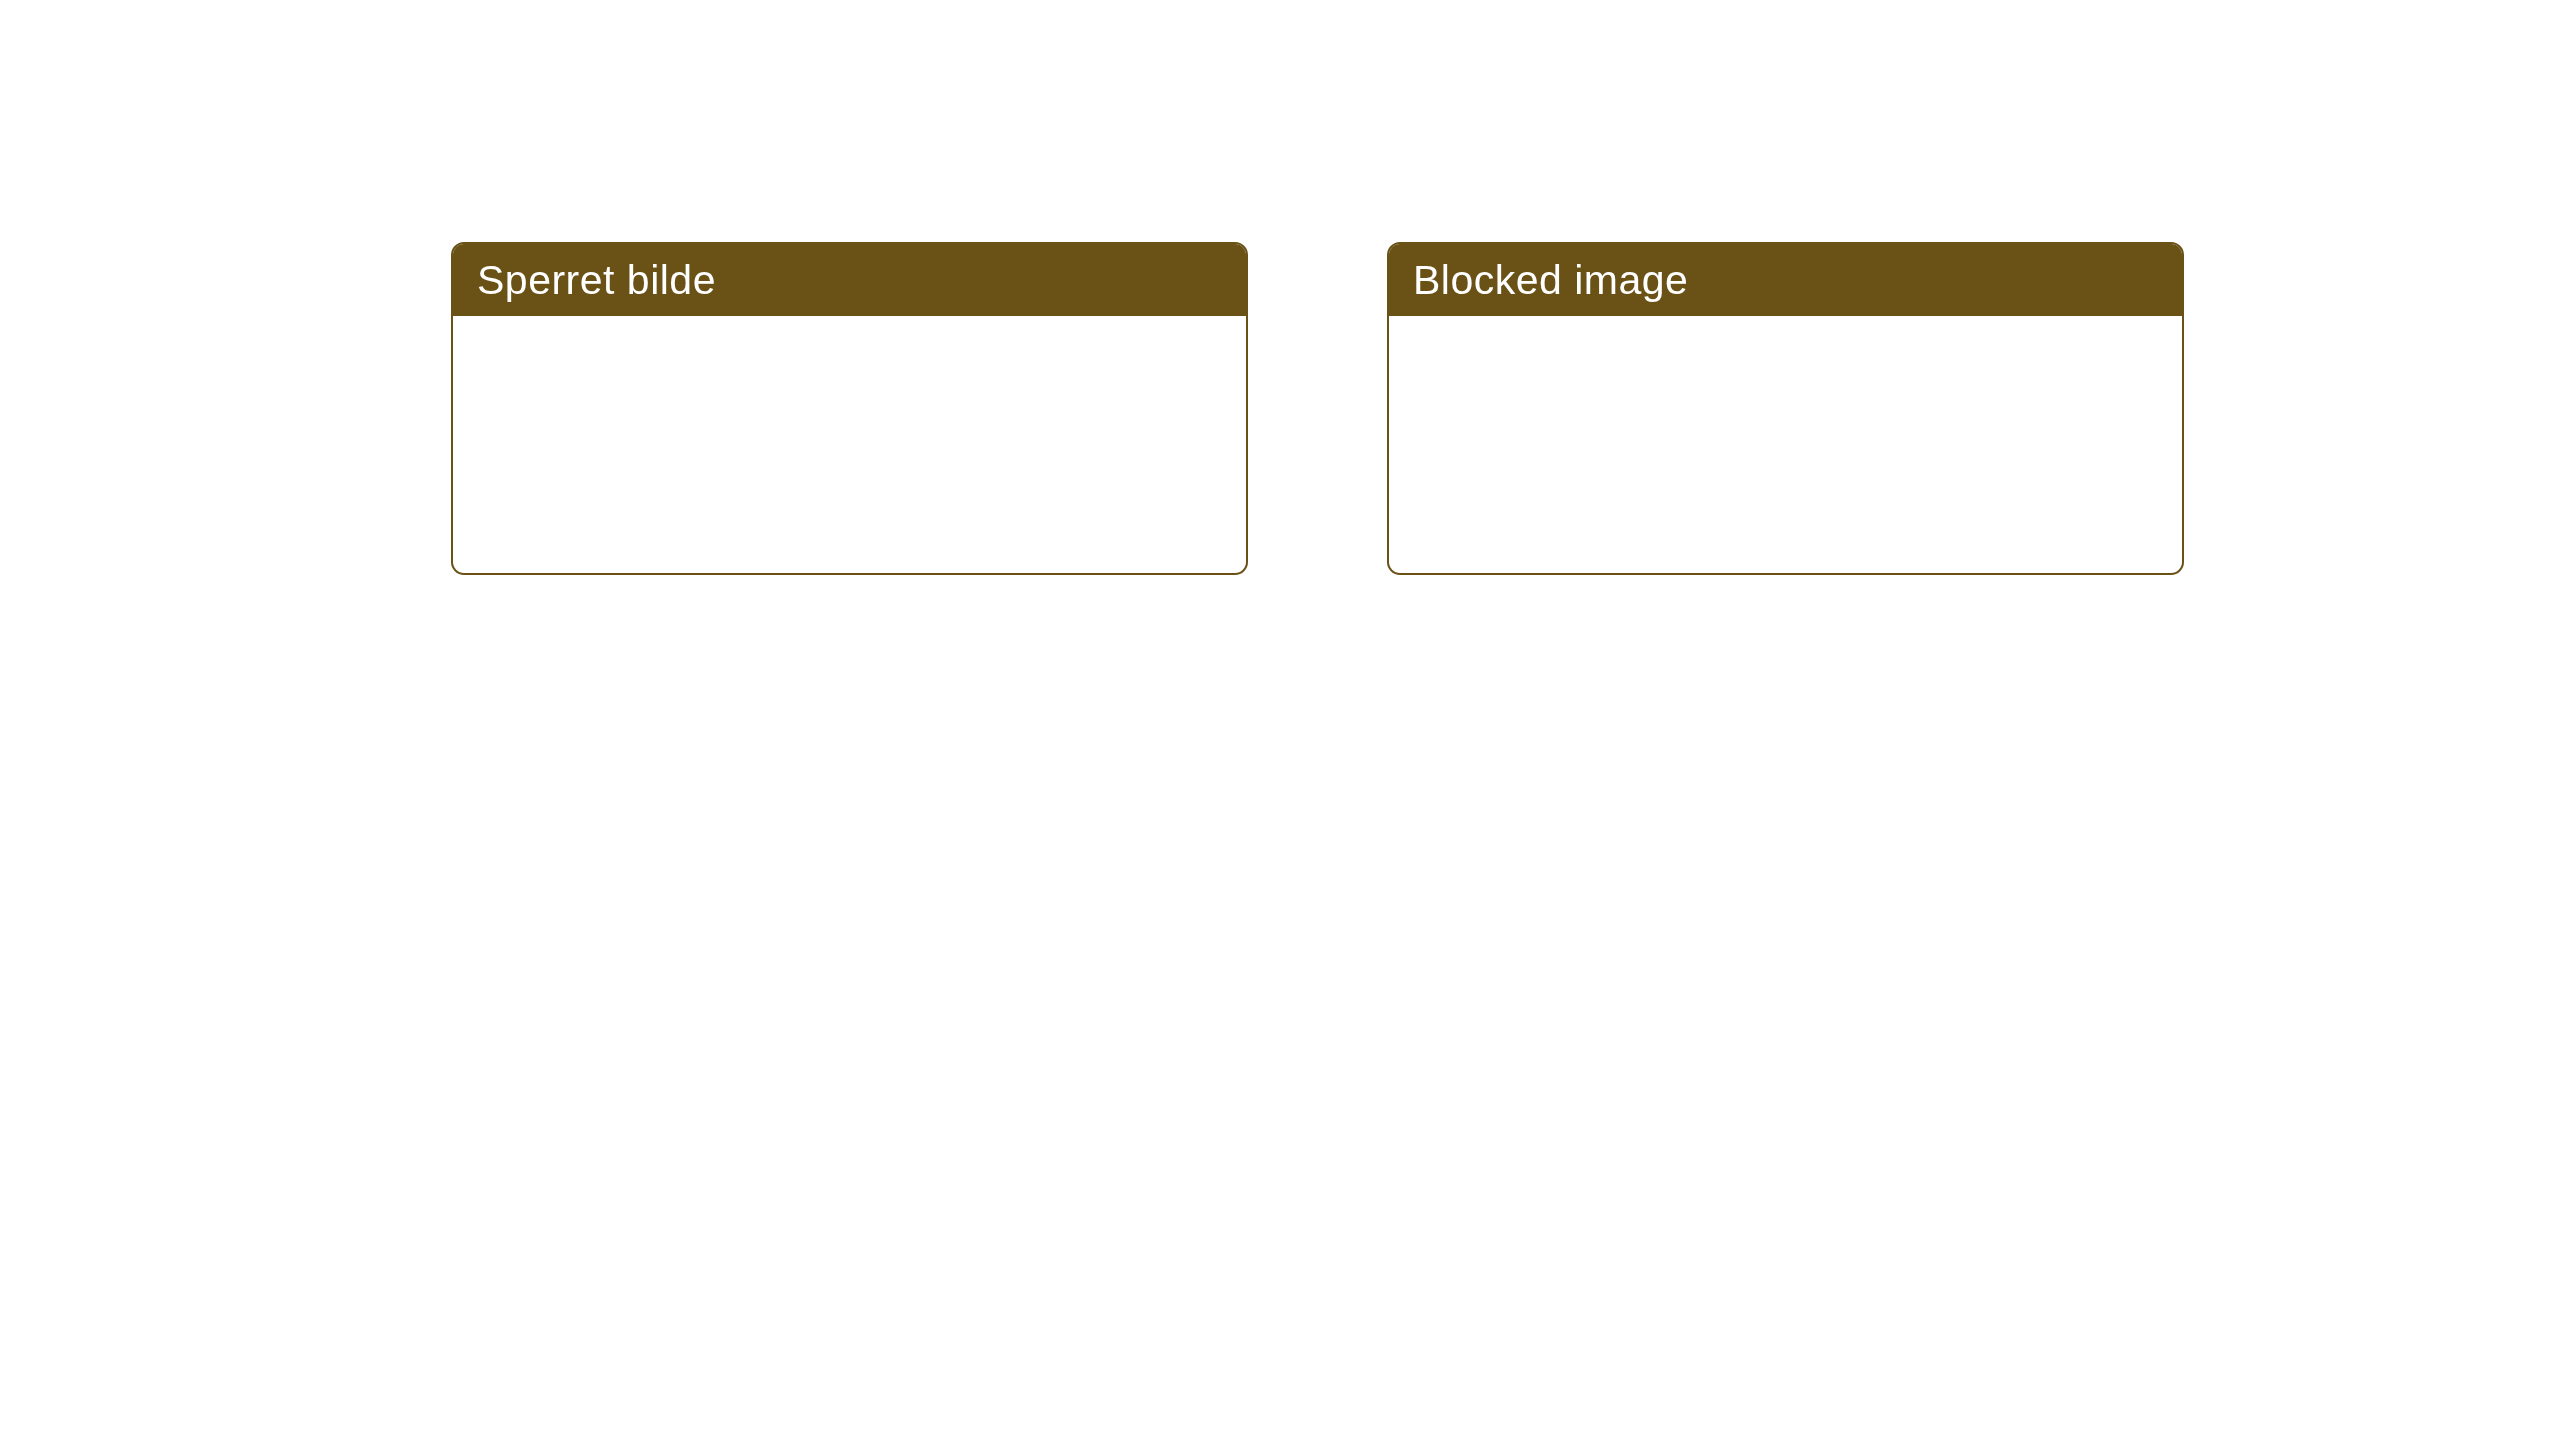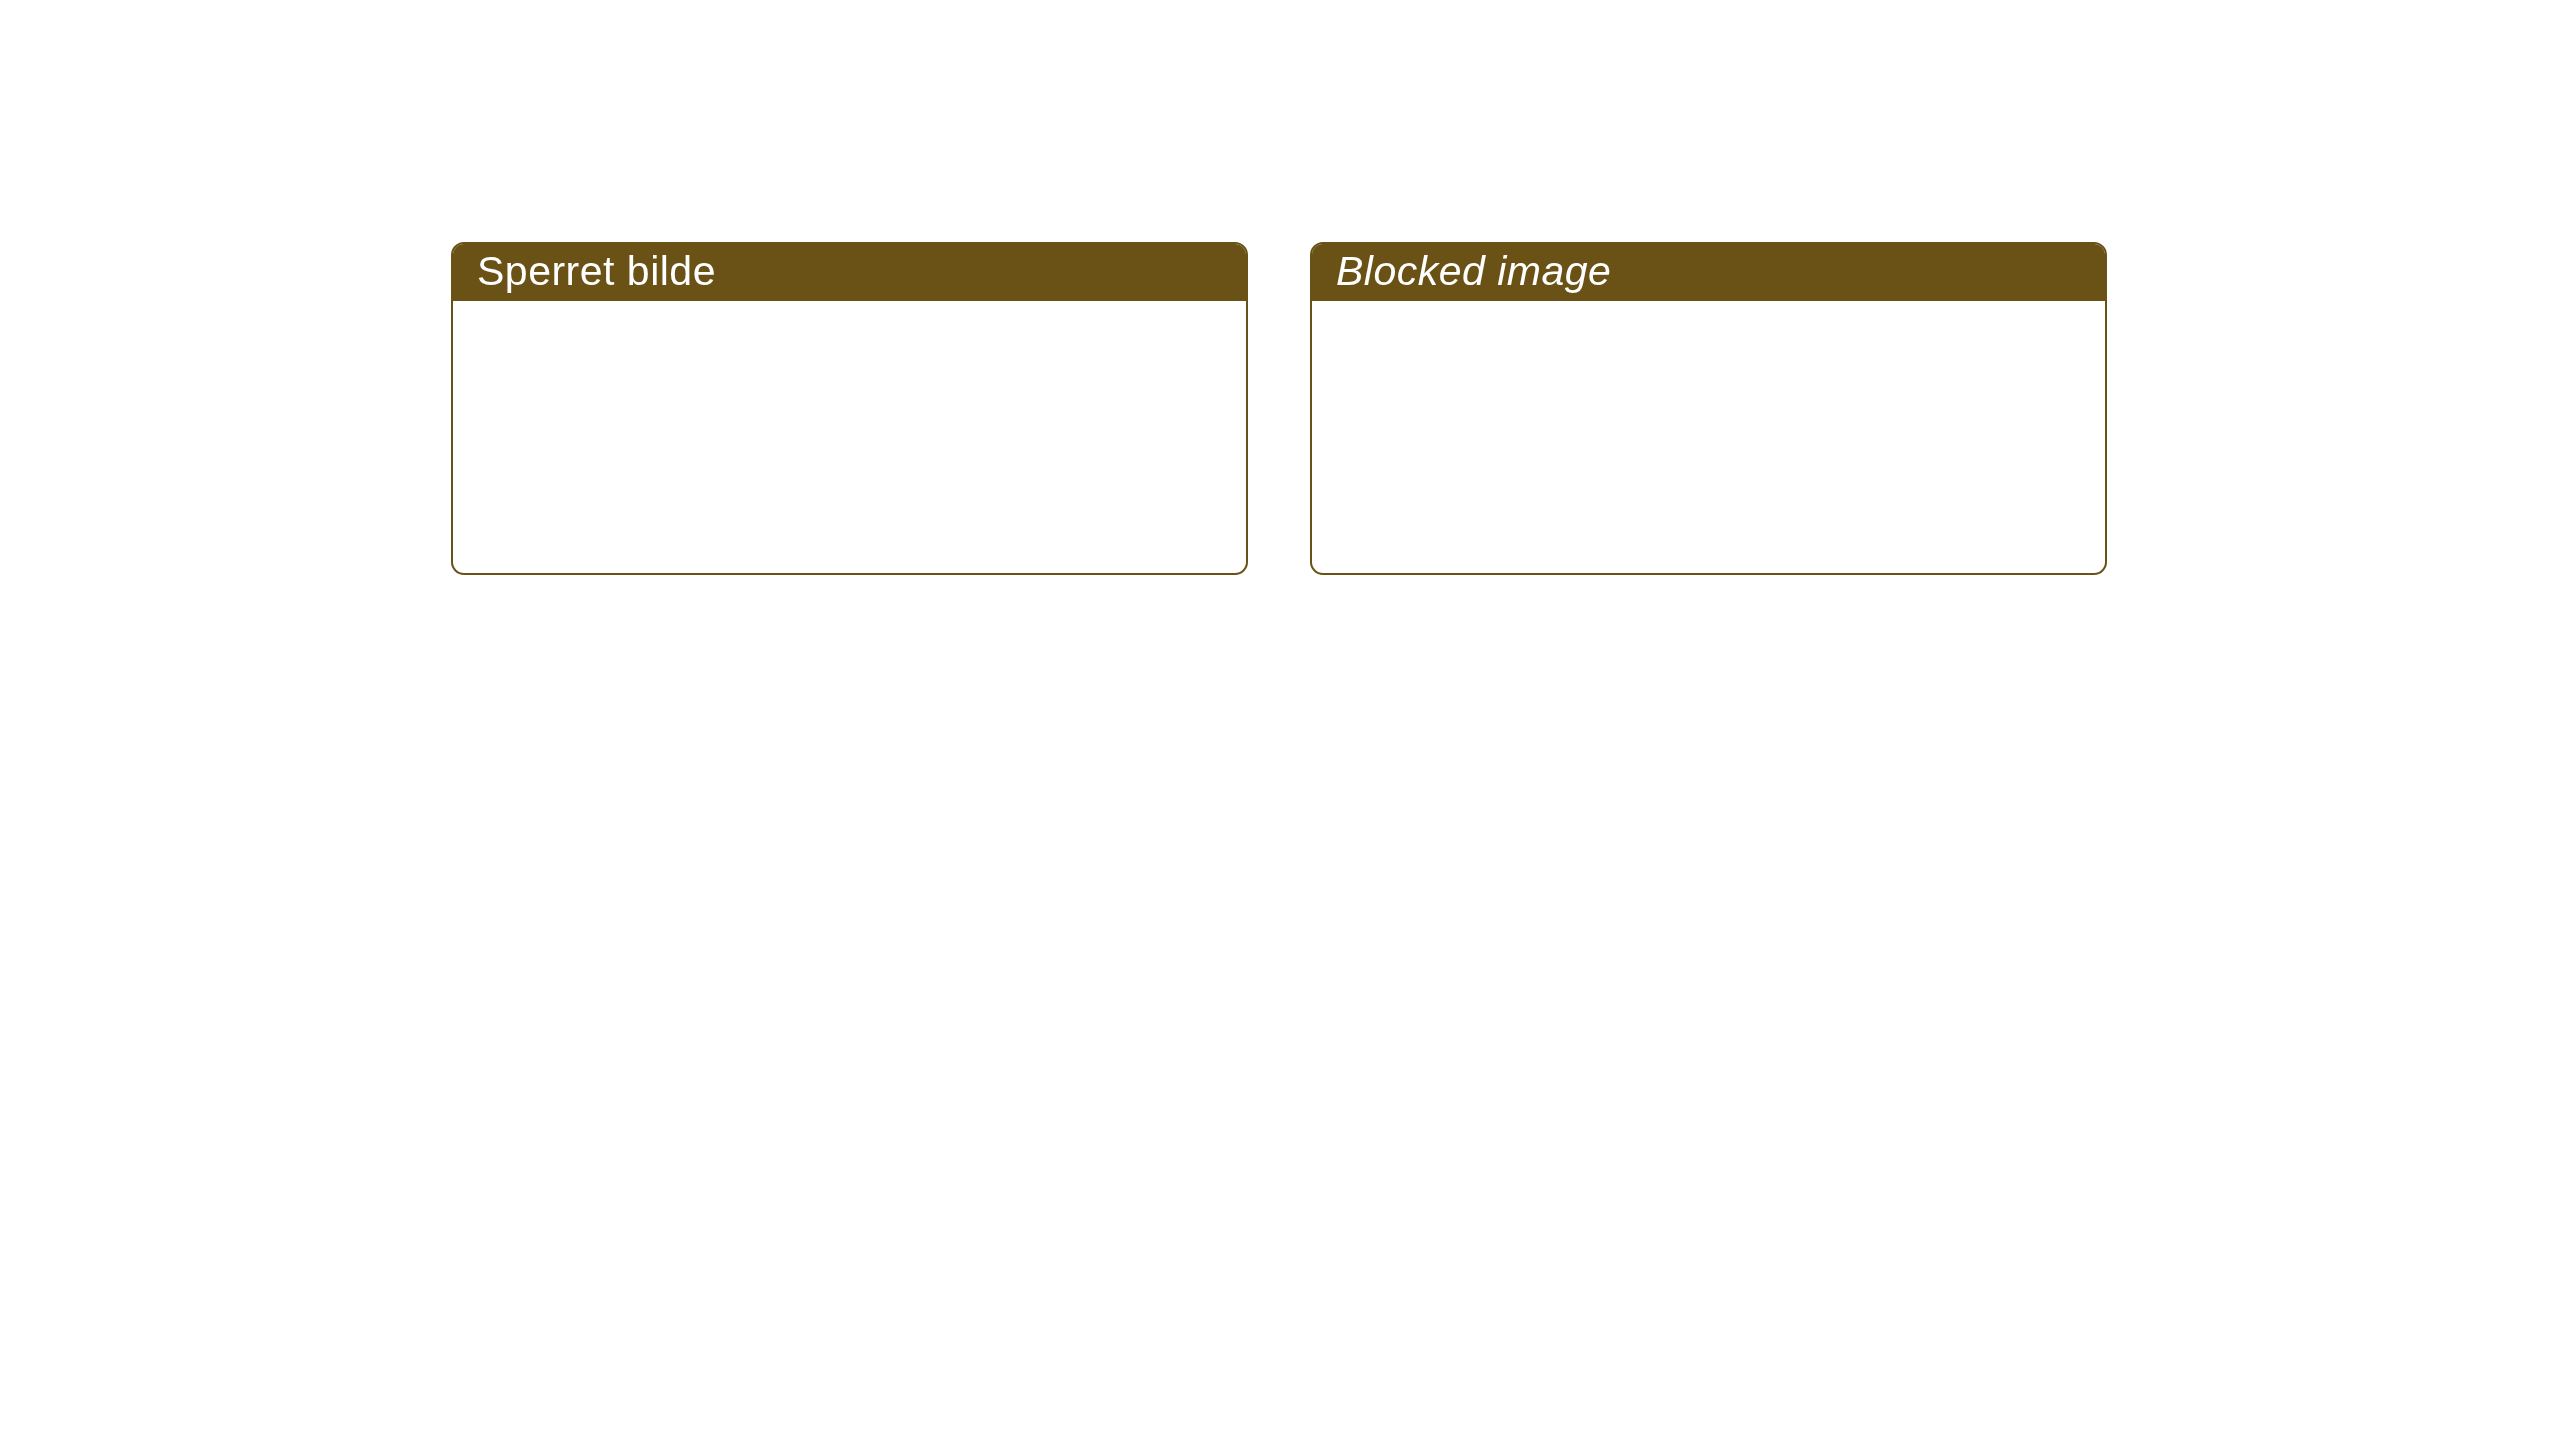--- a/index.html
+++ b/index.html
@@ -20,29 +20,29 @@
     position:absolute;
     top:242px;
     width:797px;
     height:333px;
     background:#ffffff;
     border:2px solid var(--brown);
     border-radius:13px;
     overflow:hidden;
   }
   .card.left{left:451px;}
-  .card.right{left:1310px;font-style:italic;}
+  .card.right{left:1387px;}
   .card-header{
-    height:59px;
+    height:74px;
     margin:-2px -2px 0 -2px;
     background:var(--brown);
     border-radius:12px 12px 0 0;
     display:flex;
-    align-items:center;
-    padding:4px 26px;
+    align-items:flex-end;
+    padding:12px 26px;
   }
   .card-title{
     color:var(--header-text);
     font-size:41px;
     font-weight:400;
     letter-spacing:0.5px;
     white-space:nowrap;
   }
   .card-body{
     padding:34px 26px 0 26px;

